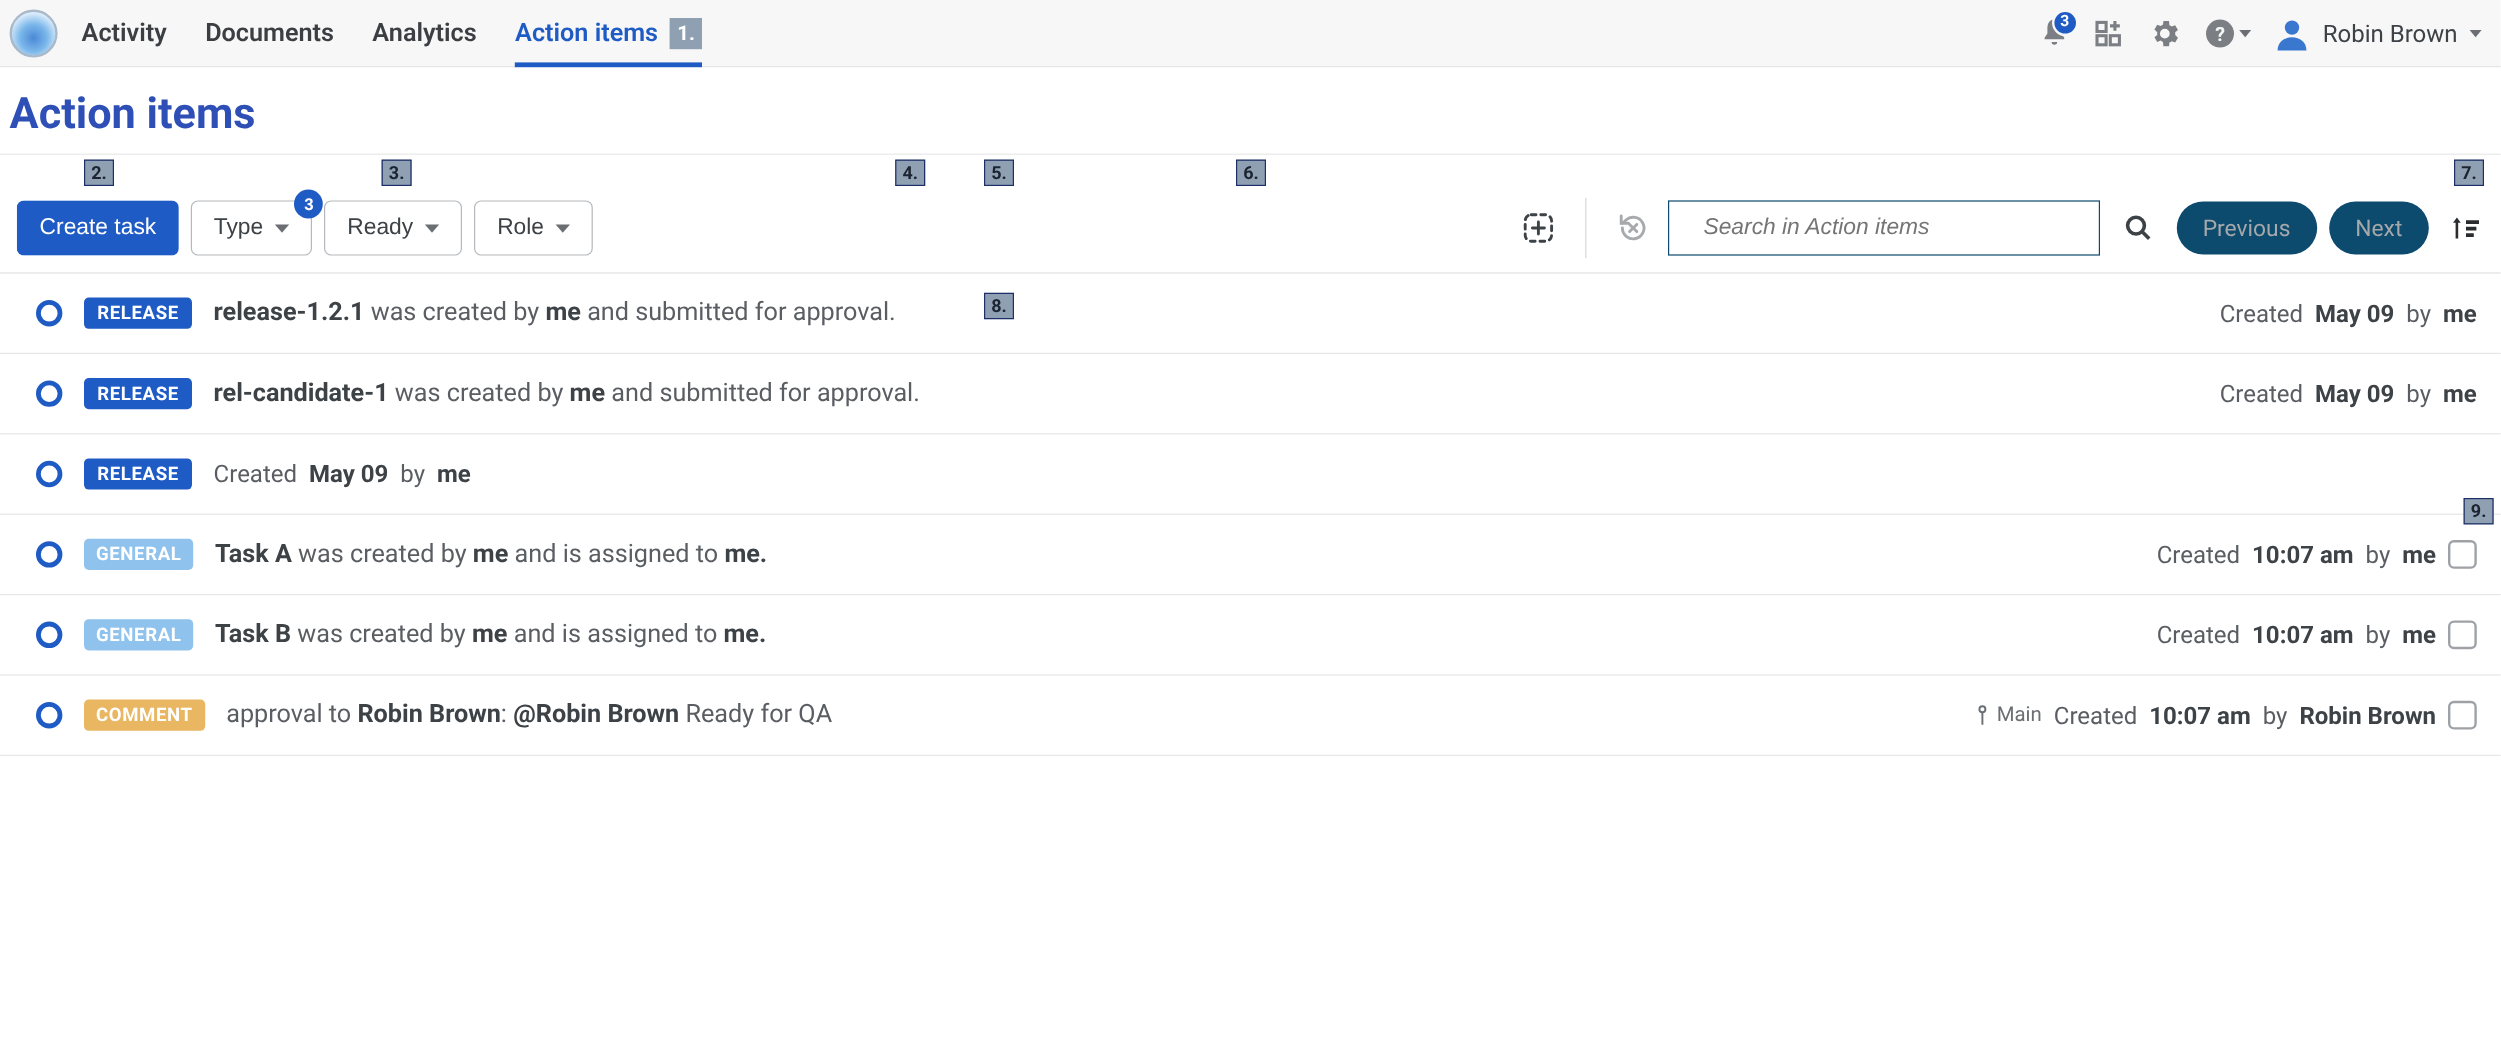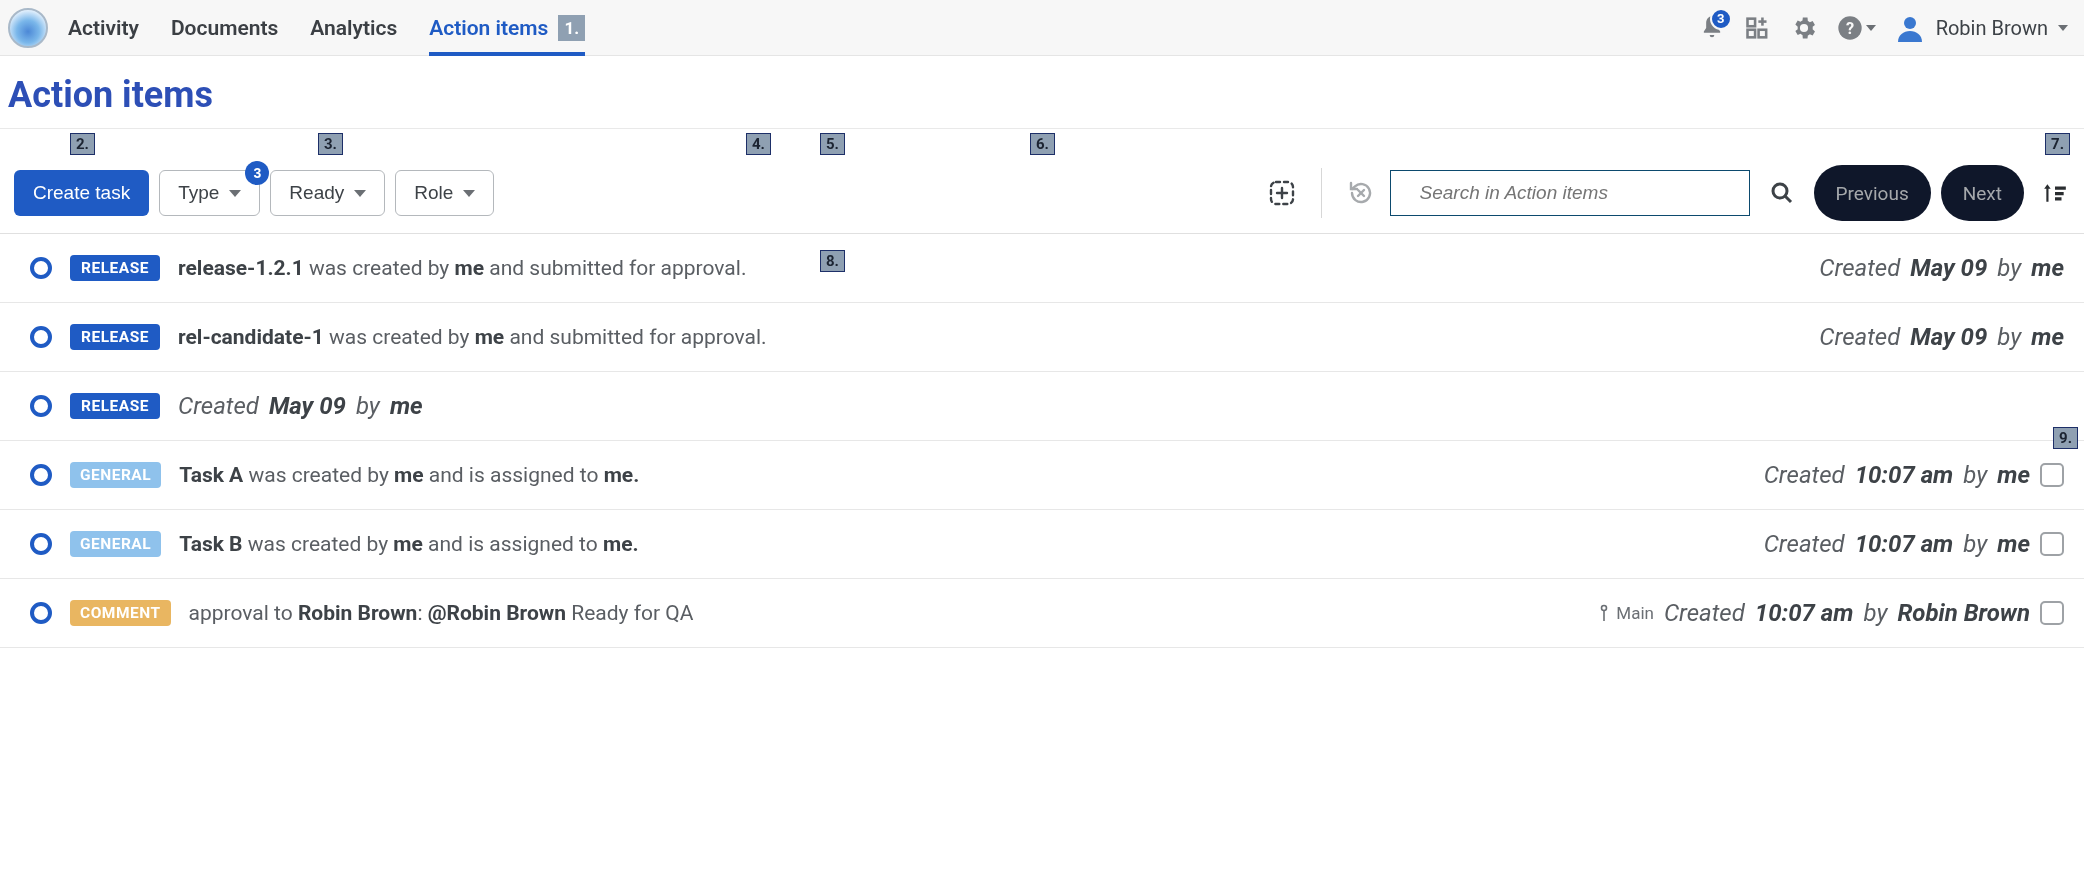--- a/index.html
+++ b/index.html
@@ -208,24 +208,24 @@
     color: #6b6f74;
     background: transparent;
   }
   .search-btn {
     width: 44px; height: 44px;
     display: flex; align-items: center; justify-content: center;
     cursor: pointer; color: #3d4247;
   }
   .search-btn svg { width: 24px; height: 24px; }
   .btn-disabled {
-    background: #0f172a;
+    background: #0c4a6e;
     color: #a5a8ab;
     border-radius: 999px;
-    height: 56px;
+    height: 44px;
     padding: 0 22px;
     font-size: 19px;
     display: inline-flex; align-items: center;
     cursor: default;
   }
   .sort-btn {
     width: 30px; height: 30px;
     display: inline-flex; align-items: center; justify-content: center;
     color: #2a2d30; cursor: pointer; margin-left: 6px;
   }
@@ -262,23 +262,23 @@
   .tag-general { background: #8fc2ec; }
   .tag-comment { background: #e9b661; }
   .row-text {
     font-size: 21px;
     color: #5a5e63;
     flex: 1;
   }
   .row-text b { color: #3d4247; font-weight: 700; }
   .row-text .at { color: #3d4247; font-weight: 700; }
   .row-meta {
-    font-size: 24px;
+    font-size: 20px;
     color: #5a5e63;
-    display: flex; align-items: center; gap: 10px; font-style: italic;
+    display: flex; align-items: center; gap: 10px;
   }
   .row-meta b { color: #3d4247; font-weight: 700; }
   .checkbox {
     width: 24px; height: 24px;
     border: 2px solid #9ea2a6;
     border-radius: 5px;
     cursor: pointer;
   }
   .branch-ind {
     display: inline-flex; align-items: center; gap: 4px;

